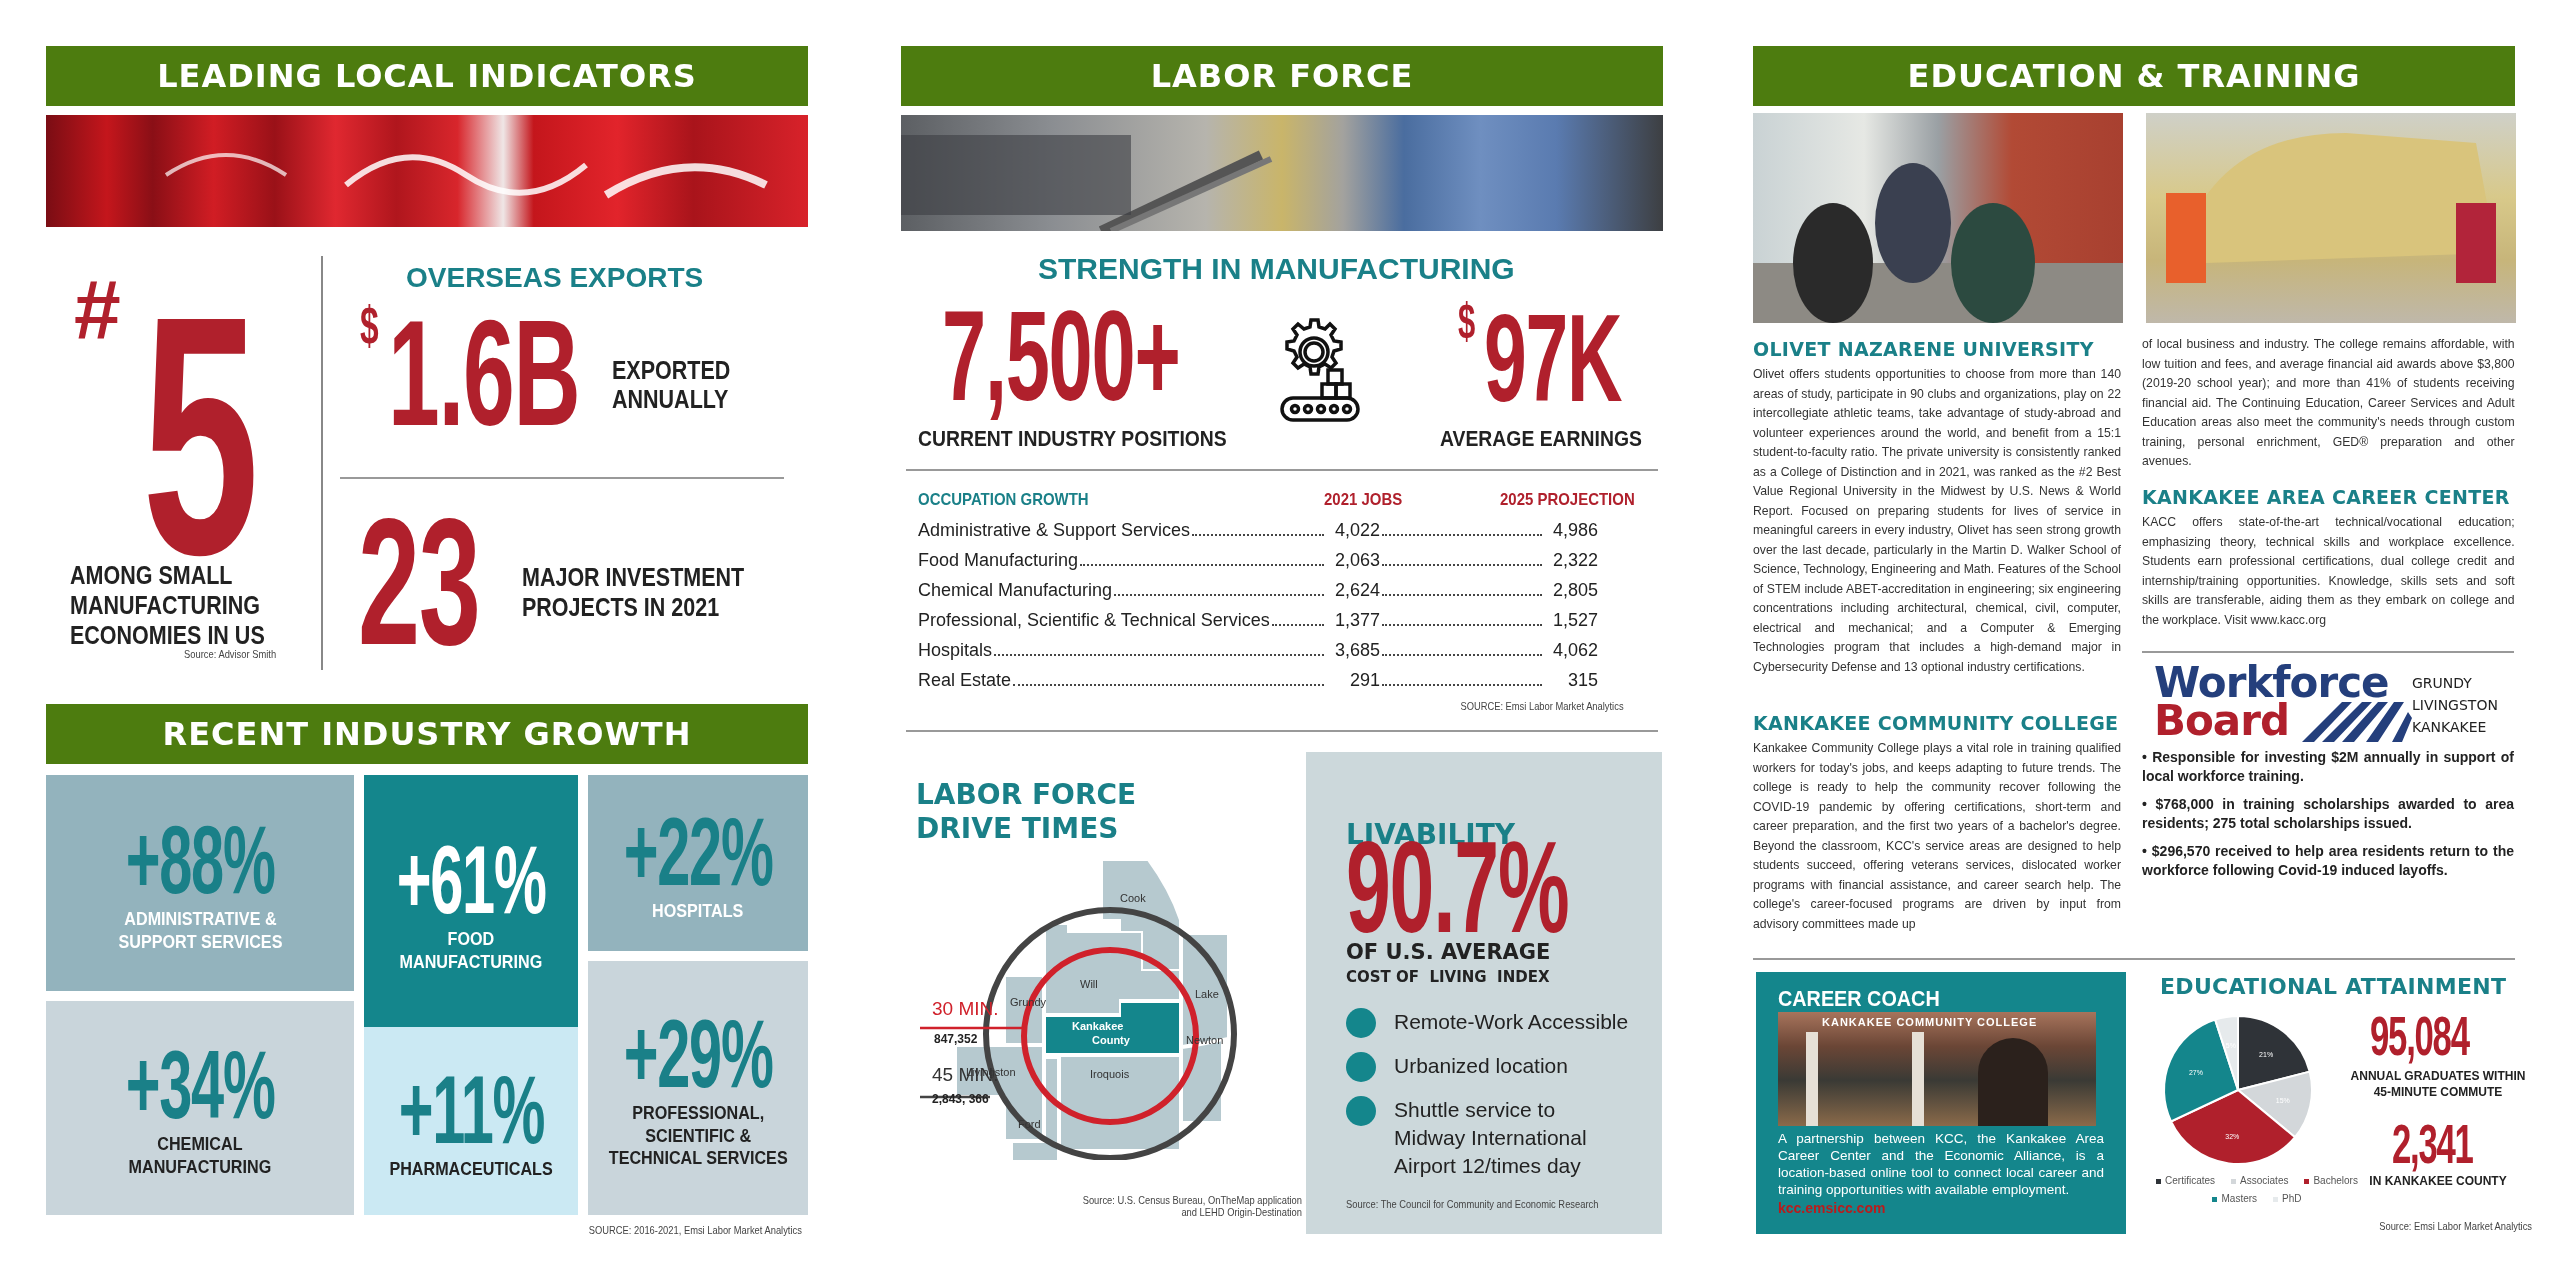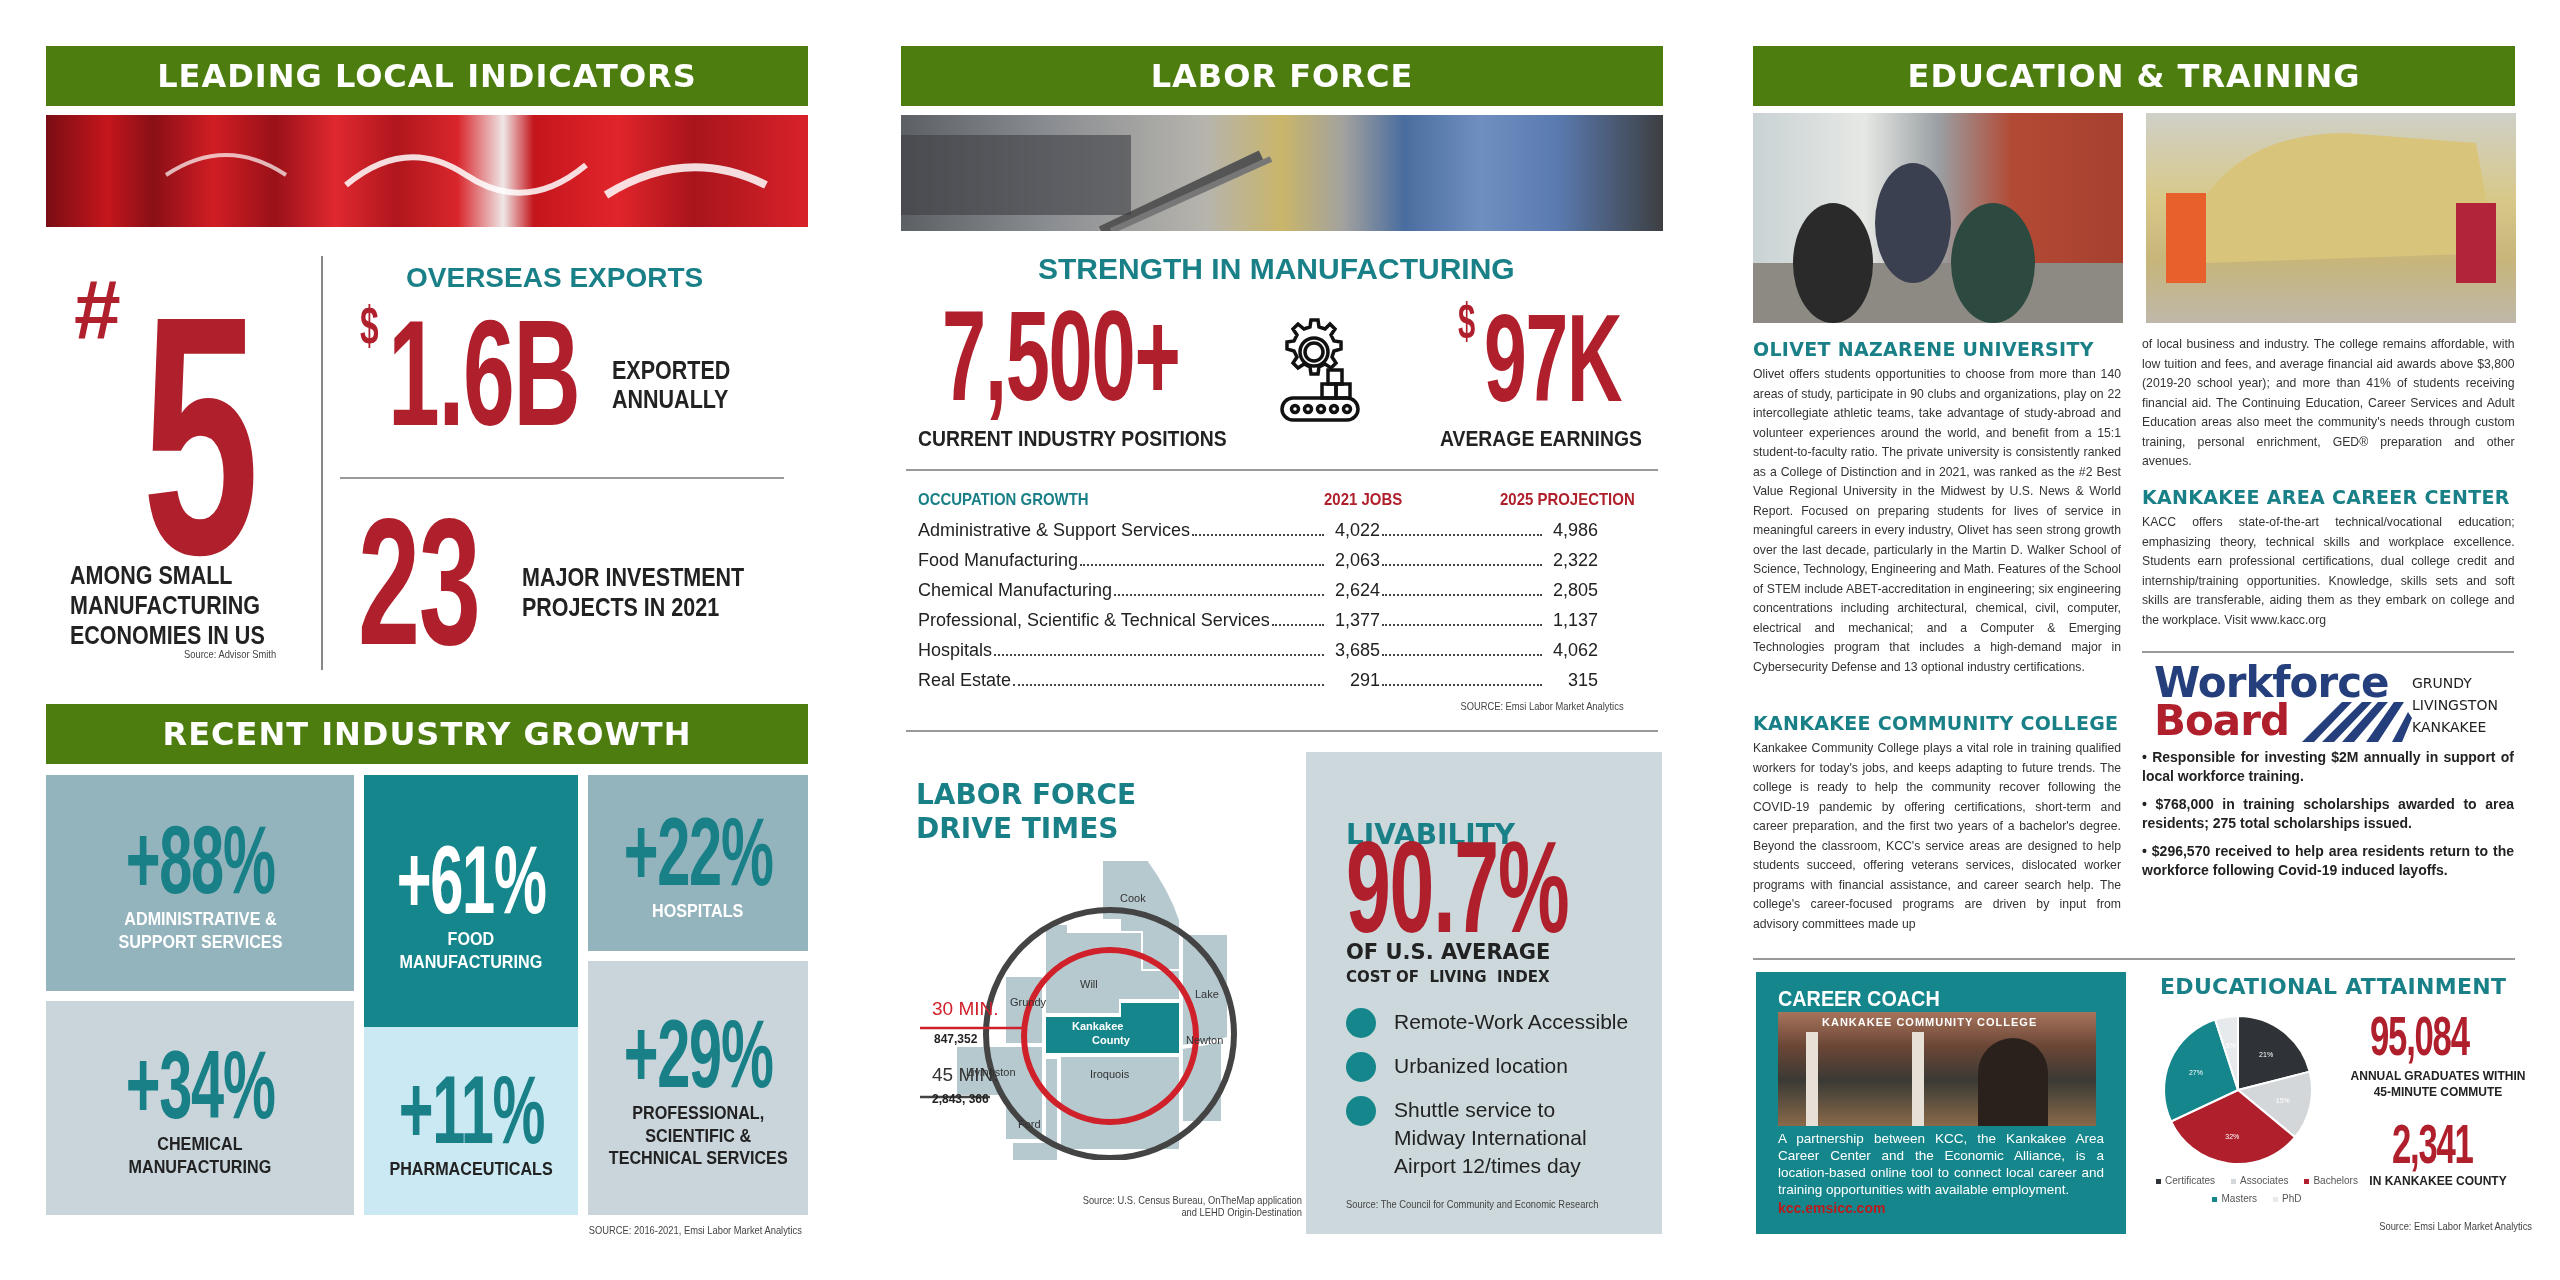--- a/index.html
+++ b/index.html
@@ -161,21 +161,21 @@
       <span class="dot-leader"></span>
       <span style="width:54px;text-align:right;">2,624</span>
       <span class="dot-leader" style="flex:none;width:160px;"></span>
       <span style="width:54px;text-align:right;">2,805</span>
     </div>
     <div class="occ-row" style="top: 610px;">
       <span class="name">Professional, Scientific &amp; Technical Services</span>
       <span class="dot-leader"></span>
       <span style="width:54px;text-align:right;">1,377</span>
       <span class="dot-leader" style="flex:none;width:160px;"></span>
-      <span style="width:54px;text-align:right;">1,137</span>
+      <span style="width:54px;text-align:right;">1,527</span>
     </div>
     <div class="occ-row" style="top: 640px;">
       <span class="name">Hospitals</span>
       <span class="dot-leader"></span>
       <span style="width:54px;text-align:right;">3,685</span>
       <span class="dot-leader" style="flex:none;width:160px;"></span>
       <span style="width:54px;text-align:right;">4,062</span>
     </div>
     <div class="occ-row" style="top: 670px;">
       <span class="name">Real Estate</span>

